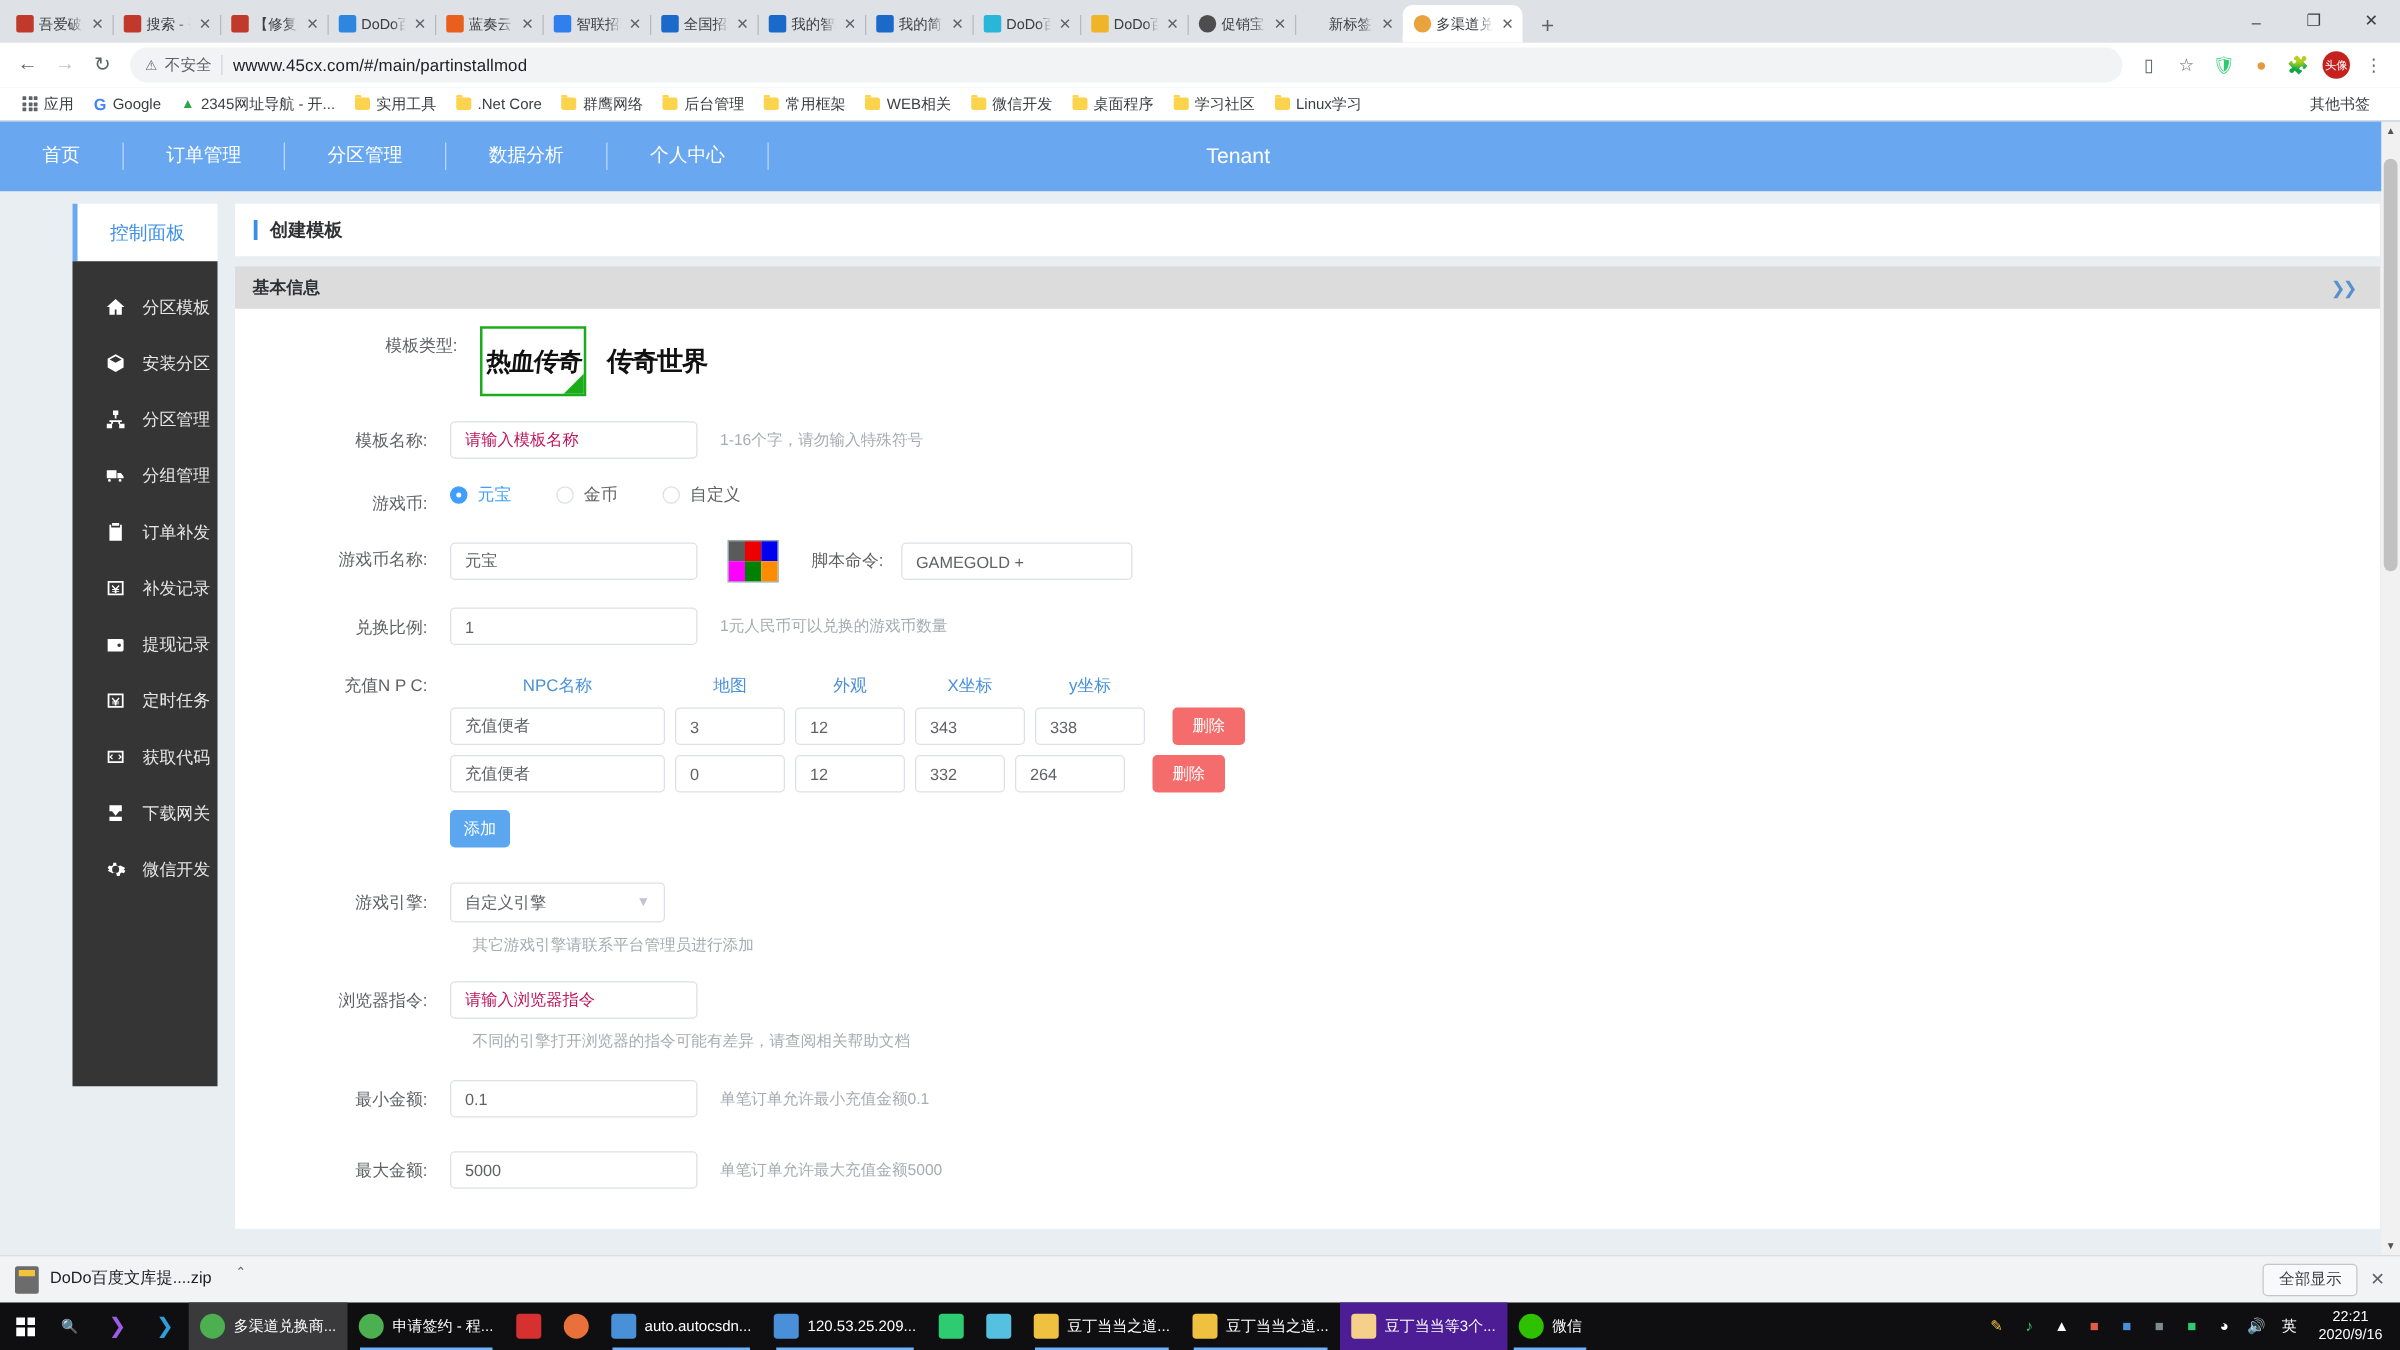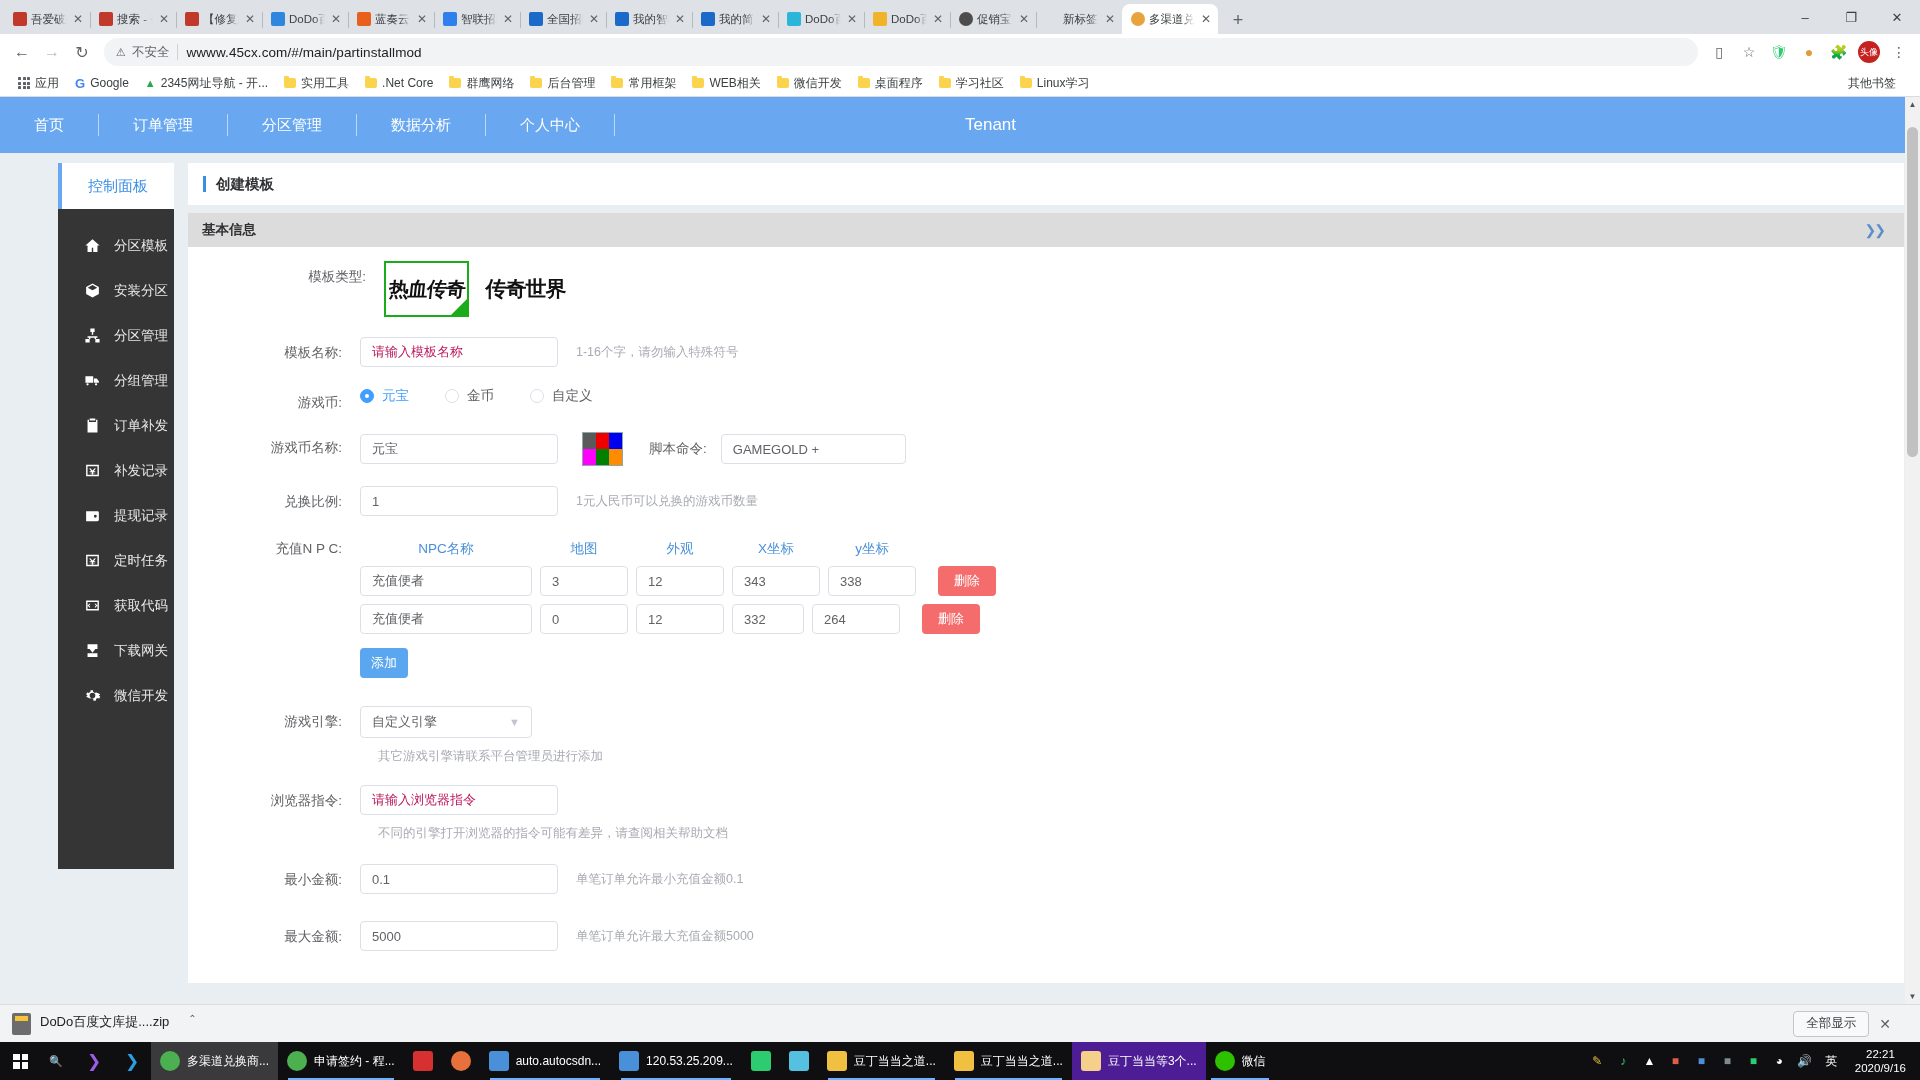--- a/index.html
+++ b/index.html
@@ -151,21 +151,21 @@
                            font-size:8px; color:#50535a;}
   .scroll-up { top:0; } .scroll-dn { bottom:0; }
 
   
   .downloadbar { height:38px; background:#f1f3f4; border-top:1px solid #dadce0; display:flex; align-items:center;
                  padding: 0 12px; gap:8px; position:relative; }
   .dl-chip { display:flex; align-items:flex-start; gap:9px; font-size:13px; color:#202124; }
   .dl-ico { width:19px; height:22px; background:#6c6c6c; border-radius:2px; position:relative; }
   .dl-ico::after{content:""; position:absolute; inset:3px 3px auto 3px; height:5px; background:#f4c33a;}
   .dl-caret { color:#5f6368; font-size:10px; margin-left:10px;}
-  .dl-right { position:absolute; right:29px; display:flex; align-items:center; gap:10px;}
+  .dl-right { position:absolute; right:12px; display:flex; align-items:center; gap:10px;}
   .showall { border:1px solid #c4c7c5; border-radius:4px; height:26px; padding: 0 12px; font-size:12.5px;
              color:#3c4043; display:flex; align-items:center; background:#f8f9fa;}
   .dl-x { color:#5f6368; font-size:14px; }
 
   
   .taskbar { height:38px; background:#0f0f12; display:flex; align-items:center; padding-left:4px; position:relative; }
   .tbitem { height:38px; display:flex; align-items:center; gap:7px; padding: 0 9px; color:#fff; font-size:12px; position:relative; }
   .tbitem.running::after { content:""; position:absolute; left:8%; right:8%; bottom:0; height:2px; background:#6fb3ff; }
   .tbitem.active { background:#3a3a3d; }
   .tbitem.active::after { background:#6fb3ff; left:0; right:0;}

